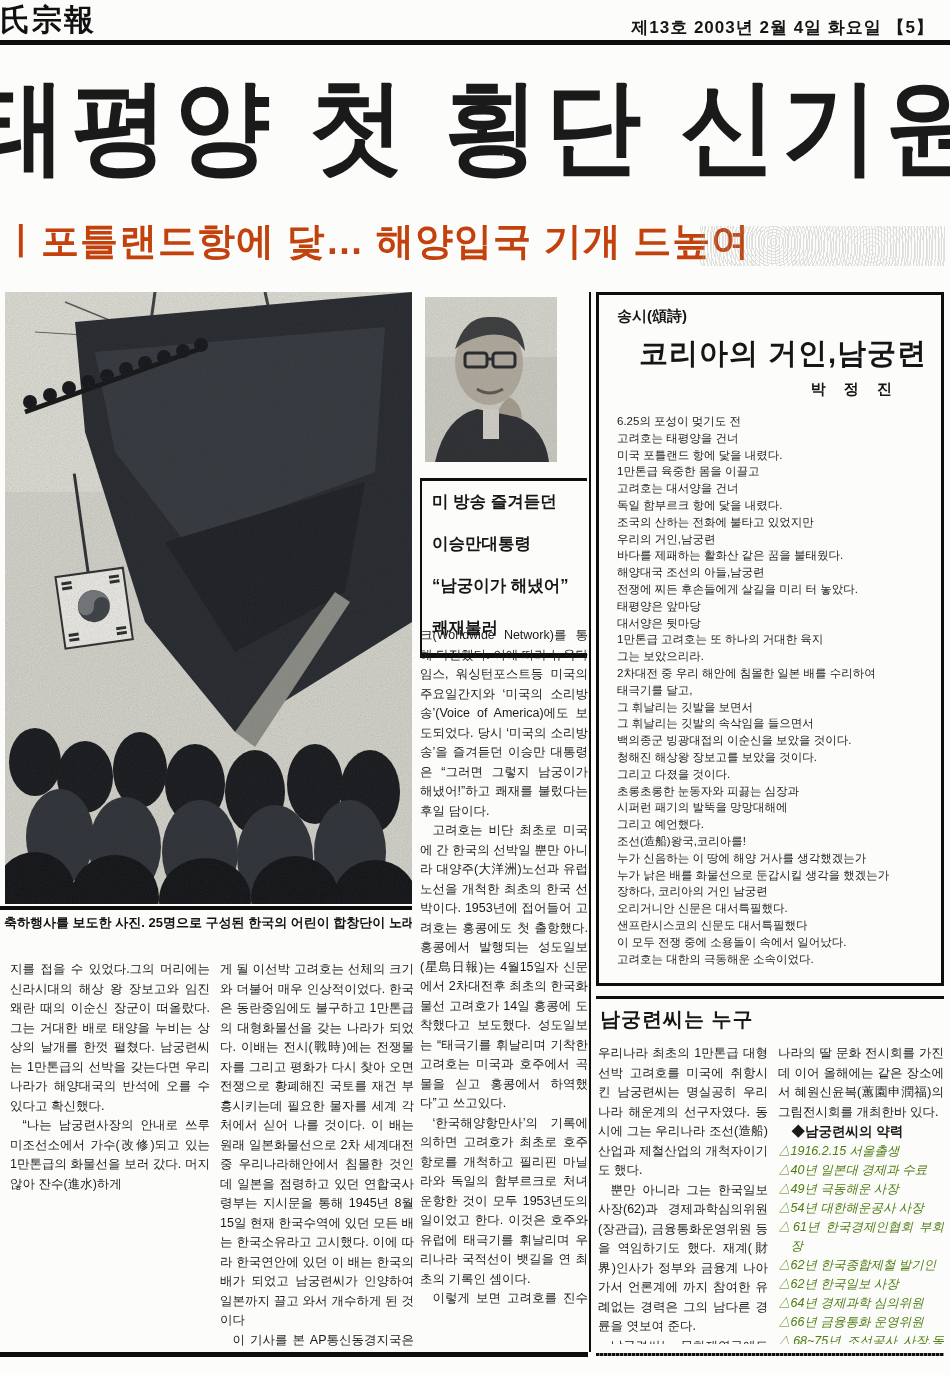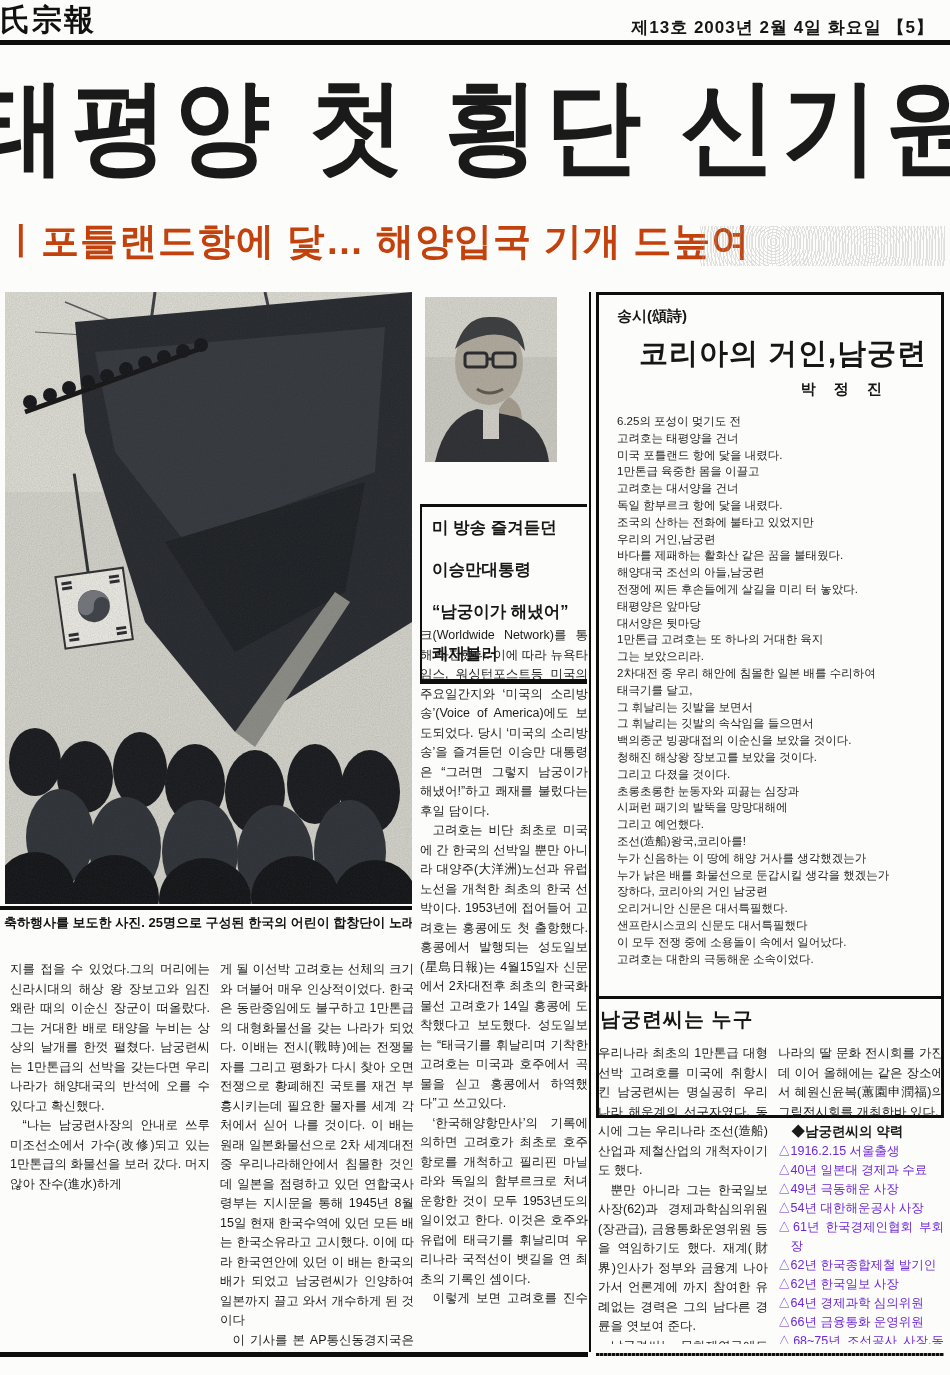--- a/index.html
+++ b/index.html
@@ -30,41 +30,41 @@
   .photo-caption{left:4px;top:914px;width:408px;font-size:13px;font-weight:700;
     white-space:nowrap;overflow:hidden;color:#121212;}
   
   .bodycol{font-size:12.5px;line-height:19.5px;text-align:justify;color:#1b1b1b;overflow:hidden;}
   .bodycol p{margin:0;text-indent:1em;}
   .bodycol p.noindent{text-indent:0;}
   .col-left1{left:10px;top:960px;width:200px;height:392px;}
   .col-left2{left:220px;top:960px;width:194px;height:392px;}
   
   .portrait{left:425px;top:297px;width:132px;height:165px;background:#d9d8d1;overflow:hidden;}
-  .deck-box{left:420px;top:504px;width:167px;height:180px;
+  .deck-box{left:420px;top:478px;width:167px;height:180px;
     border-top:3px solid #0e0e0e;border-bottom:5px solid #0e0e0e;border-left:2px solid #0e0e0e;
     padding:10px 6px 0 10px;box-sizing:border-box;}
   .deck-box div{font-size:16.5px;font-weight:800;margin-bottom:20px;white-space:nowrap;}
   .col-mid{left:420px;top:626px;width:168px;height:680px;}
   .v-divider{left:589px;top:292px;width:2px;height:1060px;background:#0e0e0e;}
   
-  .poem-box{left:596px;top:292px;width:348px;height:826px;border:3px solid #0e0e0e;
-    box-sizing:border-box;padding:12px 24px 0 18px;overflow:hidden;}
+  .poem-box{left:596px;top:292px;width:348px;height:694px;border:3px solid #0e0e0e;
+    box-sizing:border-box;padding:12px 14px 0 18px;overflow:hidden;}
   .poem-label{font-size:15px;font-weight:800;}
   .poem-title{font-size:29px;font-weight:900;margin:8px 0 6px 22px;letter-spacing:1px;white-space:nowrap;}
   .poem-author{text-align:right;font-size:15px;font-weight:700;letter-spacing:7px;
     margin:2px 28px 14px 0;}
   .poem-lines div{font-size:11.5px;line-height:16.8px;white-space:nowrap;color:#222;}
   
   .who-rule{left:596px;top:996px;width:348px;height:3px;}
   .who-heading{left:600px;top:1006px;font-size:20px;font-weight:900;letter-spacing:1px;}
   .who-col1{left:598px;top:1044px;width:170px;height:300px;}
   .who-col2{left:778px;top:1044px;width:166px;height:300px;}
   .career-heading{font-weight:900;font-size:13.5px;margin:10px 0 4px 0;text-indent:0;}
-  .career-list div{font-size:12.5px;line-height:19px;padding-left:1em;text-indent:-1em;color:#6d28d9;}
+  .career-list div{font-size:12.5px;line-height:19px;padding-left:1em;text-indent:-1em;color:#4d7c0f;font-style:italic;}
   
   .bottom-rule-left{left:0;top:1352px;width:588px;height:5px;}
   .bottom-rule-right{left:596px;top:1353px;width:348px;height:3px;
     background:repeating-linear-gradient(90deg,#0e0e0e 0 3px,#8a8a85 3px 4px);}
 </style>
 </head>
 <body>
 
 <div class="abs masthead">氏宗報</div>
 <div class="abs issue-line">제13호 2003년 2월 4일 화요일 【5】</div>

